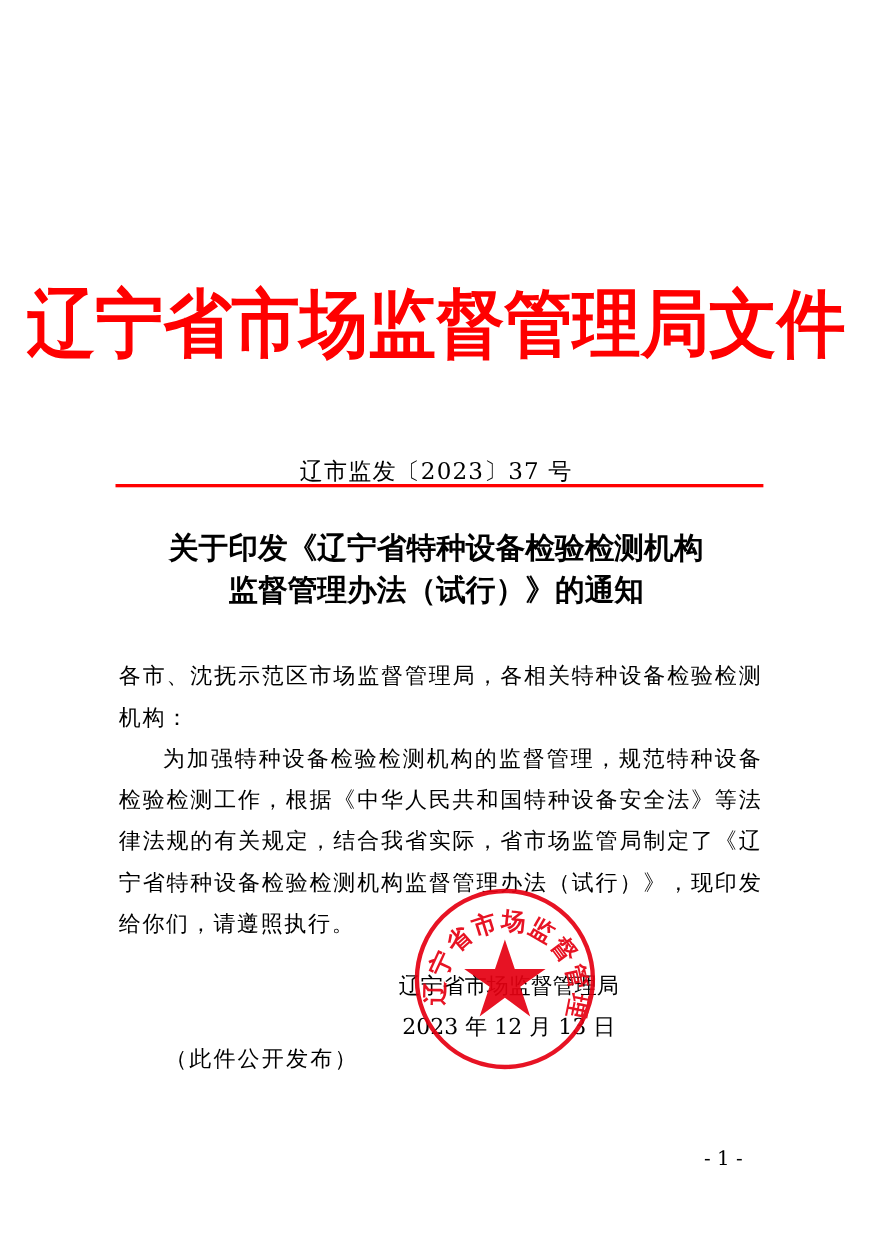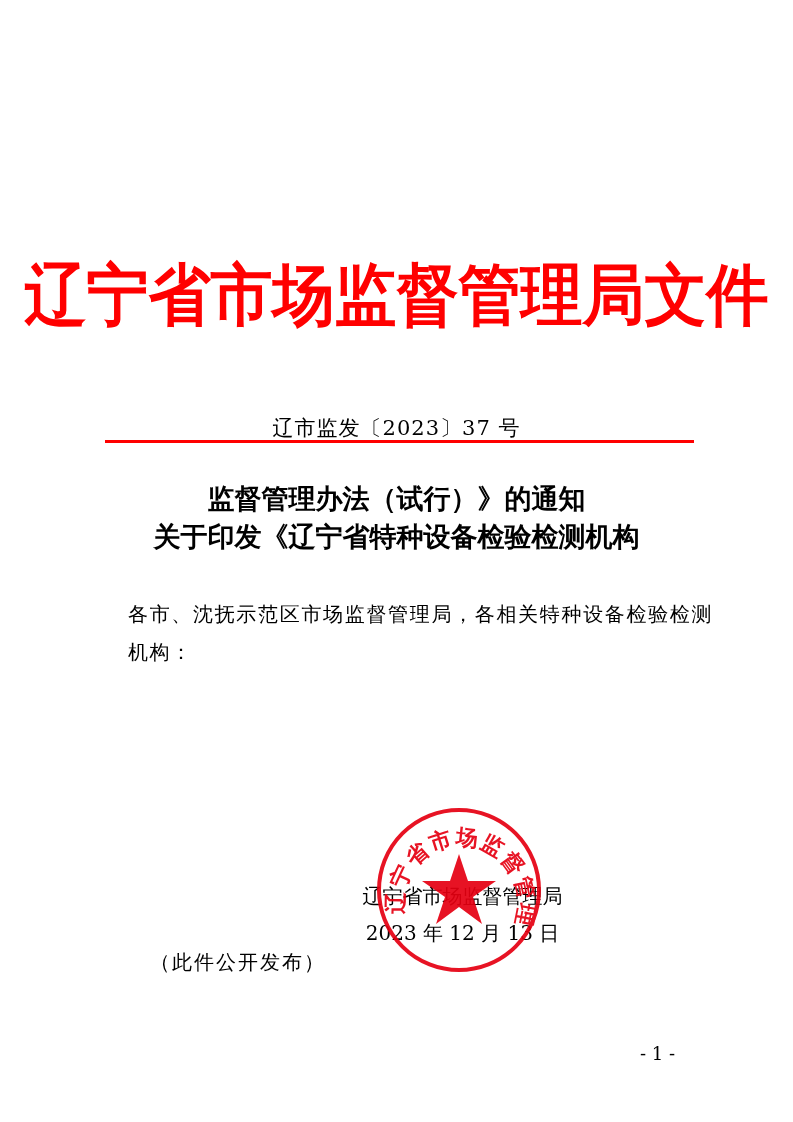--- a/index.html
+++ b/index.html
@@ -8,44 +8,45 @@
     .abs { position: absolute; }
     .masthead { left: 0; width: 793px; top: 255px; text-align: center;
                 font-size: 62px; font-weight: bold; color: #ff0000; letter-spacing: 0px;
                 font-family: "DejaVu Serif", serif; line-height: 80px; transform: scaleY(1.08); }
     .docnum { left: 0; width: 793px; top: 414px; text-align: center; font-size: 21px;
               line-height: 28px; letter-spacing: 1px; }
     .redline { left: 105px; top: 440px; width: 589px; height: 3px; background: #ff0000; }
     .title { left: 0; width: 793px; top: 480px; text-align: center; font-size: 27px;
              font-weight: bold; line-height: 38px; }
     .body-text { left: 108px; width: 585px; top: 596px; font-size: 20px; line-height: 37.5px;
-                 letter-spacing: 1.5px; text-align: justify; margin-left: 20px; }
+                 letter-spacing: 1.5px; text-align: justify; }
     .body-text p { margin: 0; }
     .body-text .indent { text-indent: 2em; }
     .sign { left: 355px; width: 215px; top: 878px; font-size: 20px; line-height: 37px; text-align: center; }
     .note { left: 150px; top: 948px; font-size: 20px; line-height: 28px; letter-spacing: 2px; text-align: right; }
     .pagenum { left: 640px; top: 1042px; font-size: 18px; line-height: 24px; }
     .seal { left: 375px; top: 806px; width: 168px; height: 168px; pointer-events: none; opacity: 0.92; }
   </style>
 </head>
 <body>
 
 <div class="abs masthead">辽宁省市场监督管理局文件</div>
 
 <div class="abs docnum">辽市监发〔2023〕37 号</div>
 
 <div class="abs redline"></div>
 
 <div class="abs title">
+  <div>关于印发《辽宁省特种设备检验检测机构</div>
   <div>监督管理办法（试行）》的通知</div>
-  <div>关于印发《辽宁省特种设备检验检测机构</div>
 </div>
 
 <div class="abs body-text">
   <p>各市、沈抚示范区市场监督管理局，各相关特种设备检验检测机构：</p>
+  <p class="indent">为加强特种设备检验检测机构的监督管理，规范特种设备检验检测工作，根据《中华人民共和国特种设备安全法》等法律法规的有关规定，结合我省实际，省市场监管局制定了《辽宁省特种设备检验检测机构监督管理办法（试行）》，现印发给你们，请遵照执行。</p>
 </div>
 
 <div class="abs sign">
   <div>辽宁省市场监督管理局</div>
   <div>2023 年 12 月 13 日</div>
 </div>
 
 <svg class="abs seal" viewBox="0 0 168 168">
   <defs>
     <path id="sealArc" d="M 30 112 A 58 58 0 1 1 140 118" fill="none"></path>

